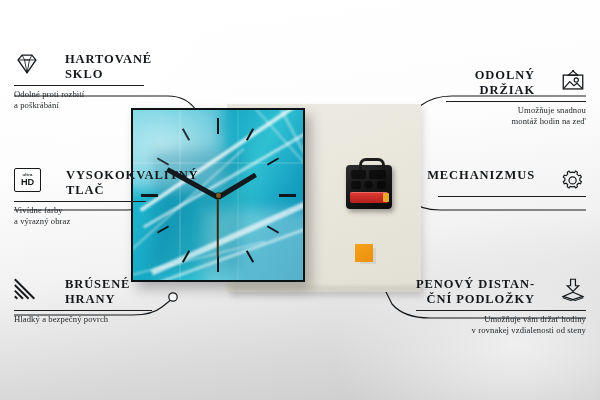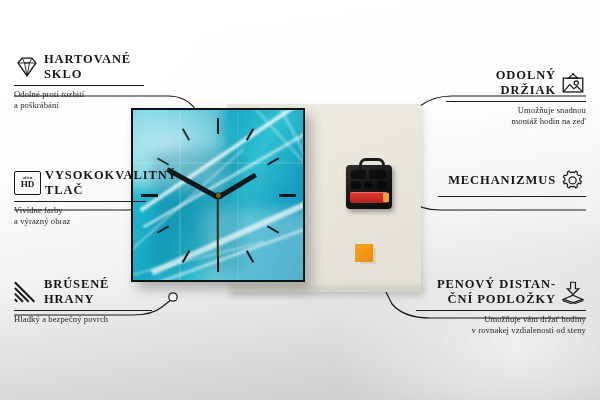--- a/index.html
+++ b/index.html
@@ -65,21 +65,21 @@
     box-shadow:inset 0 1px 0 rgba(255,255,255,.25);
   }
   .mech .batt-tip{position:absolute;right:-1px;top:1px;width:6px;height:9px;background:#e8a92b;border-radius:1px;}
   .pad{
     position:absolute;left:224px;top:140px;width:18px;height:18px;
     background:linear-gradient(140deg,#f6a21b,#ec8f0c);
     box-shadow:4px 3px 0 -1px rgba(210,210,200,.9);
   }
   
   .feat{position:absolute;}
-  .feat .row{display:flex;align-items:center;gap:4px;}
+  .feat .row{display:flex;gap:25px;}
   .feat.left .row{justify-content:flex-start;}
   .feat.right .row{justify-content:flex-end;}
   .ttl{
     font-family:"Liberation Serif", serif;
     font-weight:700;font-size:12.5px;letter-spacing:.9px;color:#14181b;
     line-height:14.5px;text-transform:uppercase;
   }
   .feat.right .ttl{text-align:right;}
   .rule{height:1px;background:#1a1e21;margin:3px 0 3px 0;}
   .desc{
@@ -88,21 +88,21 @@
   }
   .feat.right .desc{text-align:right;}
   .ico{width:26px;height:24px;flex:0 0 26px;display:block;}
   .feat.right .ico{order:2;}
   .hdbox{
     width:25px;height:22px;border:1.6px solid #15191c;border-radius:2px;
     display:flex;flex-direction:column;align-items:center;justify-content:center;
     flex:0 0 25px;background:#fff;
   }
   .hdbox .u{font-family:"Liberation Sans",sans-serif;font-size:4.2px;font-weight:700;letter-spacing:.2px;color:#15191c;line-height:4.6px;}
-  .hdbox .h{font-family:Liberation Serif, serif;font-size:9.2px;font-weight:700;letter-spacing:-.2px;color:#15191c;line-height:9.4px;}
+  .hdbox .h{font-family:Liberation Sans, sans-serif;font-size:9.2px;font-weight:700;letter-spacing:-.2px;color:#15191c;line-height:9.4px;}
 </style>
 </head>
 <body>
 
 <div id="stage">
 
   <svg id="wires" viewBox="0 0 600 400" fill="none">
 
     <path d="M14 96 L168 96 Q186 96 196 110 L205 124" stroke="#15191c" stroke-width="1.2" fill="none"></path>
     <circle cx="206" cy="126" r="4.2" stroke="#15191c" stroke-width="1.2" fill="#ffffff"></circle>

